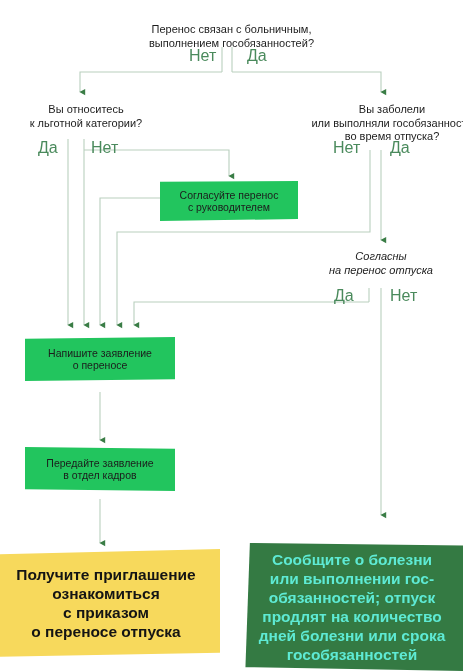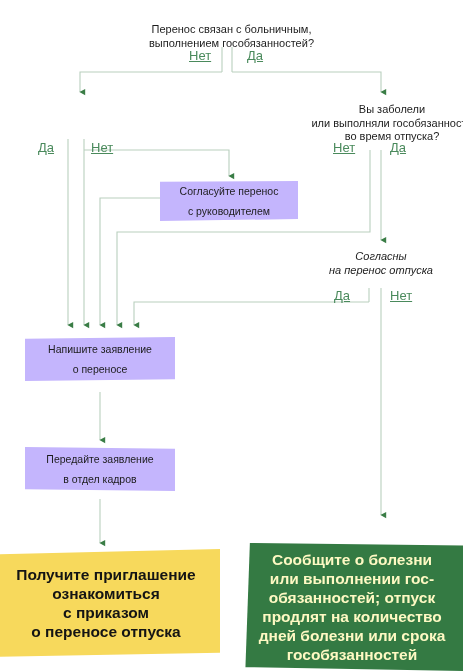--- a/index.html
+++ b/index.html
@@ -39,39 +39,38 @@
     font-size: 11px;
     line-height: 13.5px;
     font-weight: 400;
     white-space: pre-line;
   }
 
   
   .branch-label {
     position: absolute;
     color: #4a8a5c;
-    font-size: 13px;
+    font-size: 16px;
     line-height: 12px;
     font-weight: 400;
     white-space: nowrap;
-    text-decoration: underline;
   }
 
   
   .proc {
     position: absolute;
     color: #1c1c1c;
     font-size: 10.5px;
-    line-height: 20px;
+    line-height: 12px;
     text-align: center;
     display: flex;
     align-items: center;
     justify-content: center;
     white-space: pre-line;
-    background: #c4b5fd;
+    background: #22c55e;
   }
   .proc.skew-a { clip-path: polygon(0% 2%, 100% 0%, 100% 95%, 0% 100%); }
   .proc.skew-b { clip-path: polygon(0% 4%, 100% 0%, 100% 96%, 0% 100%); }
   .proc.skew-c { clip-path: polygon(0% 0%, 100% 4%, 100% 100%, 0% 96%); }
 
   
   .result {
     position: absolute;
     display: flex;
     align-items: center;
@@ -83,21 +82,21 @@
   }
   .result-yellow {
     background: #f7d95c;
     color: #141414;
     font-size: 15.5px;
     line-height: 19px;
     clip-path: polygon(0% 5%, 100% 0%, 100% 96%, 0% 100%);
   }
   .result-green {
     background: #347a43;
-    color: #fef9c3;
+    color: #5eead4;
     font-size: 15.5px;
     line-height: 19px;
     clip-path: polygon(4% 0%, 100% 2%, 100% 100%, 2% 97%);
   }
 </style>
 </head>
 <body>
 
 <div id="flowchart">
 
@@ -136,20 +135,22 @@
       <path d="M100,499 L100,543" marker-end="url(#arrowhead)"></path>
     </g>
   </svg>
 
   <div class="node question" style="left:108px; top:11px; width:247px;margin-top:12px;">Перенос связан с больничным,
 выполнением гособязанностей?</div>
 
   <div class="branch-label" style="left:189px; top:50px;">Нет</div>
   <div class="branch-label" style="left:247px; top:50px;">Да</div>
 
+  <div class="node question" style="left:0px; top:103px; width:172px;">Вы относитесь
+к льготной категории?</div>
 
   <div class="branch-label" style="left:38px; top:142px;">Да</div>
   <div class="branch-label" style="left:91px; top:142px;">Нет</div>
 
   <div class="node question" style="left:289px; top:103px; width:174px;margin-left:16px;">Вы заболели
 или выполняли гособязанности
 во время отпуска?</div>
 
   <div class="branch-label" style="left:333px; top:142px;">Нет</div>
   <div class="branch-label" style="left:390px; top:142px;">Да</div>

